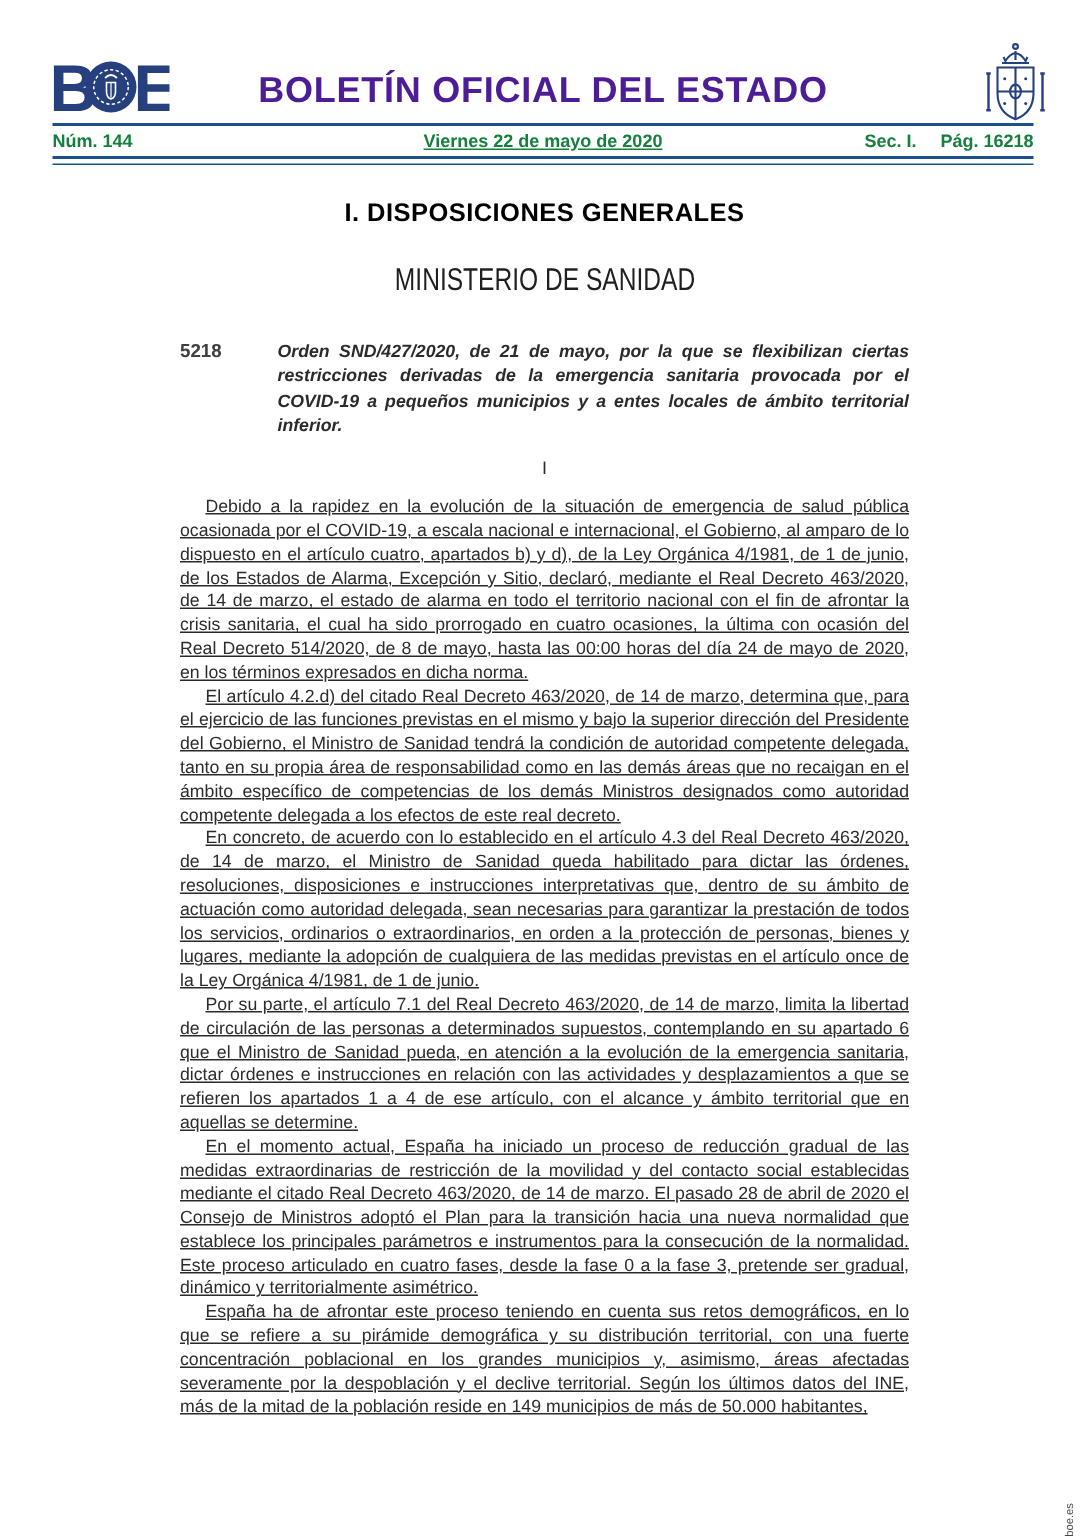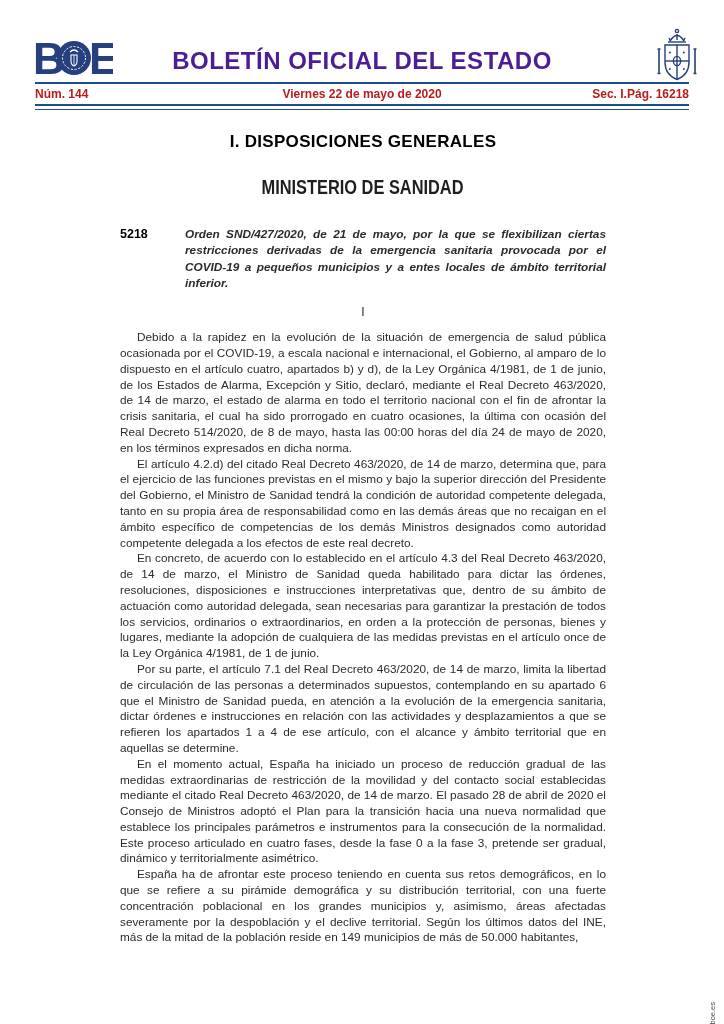--- a/index.html
+++ b/index.html
@@ -21,55 +21,55 @@
     color:#4c1d95;
   }
   .coat-of-arms{position:absolute;right:24px;top:27px;width:46px;height:60px;}
   .rule{position:absolute;background:#1c4e8e;}
   .rule-top{left:35px;right:35px;top:82px;height:2px;}
   .rule-bottom-thick{left:35px;right:35px;top:104px;height:2px;}
   .rule-bottom-thin{left:35px;right:35px;top:109px;height:1px;}
   .issue-row{
     position:absolute;left:35px;right:35px;top:86px;height:16px;
     display:grid;grid-template-columns:1fr auto 1fr;align-items:center;
-    font-size:12px;font-weight:bold;color:#b91c1c;
+    font-size:12px;font-weight:bold;color:#15803d;
   }
   .issue-row .left{text-align:left;}
-  .issue-row .center{text-align:center;}
+  .issue-row .center{text-align:center;text-decoration:underline;}
   .issue-row .right{text-align:right;}
-  .issue-row .right .sec{margin-right:0;}
+  .issue-row .right .sec{margin-right:16px;}
   
   .content{
     position:absolute;left:120px;top:132px;width:486px;
   }
   .section-heading{
     text-align:center;
     font-size:17px;font-weight:bold;letter-spacing:.3px;
     color:#000000;
     margin:0 0 23px 0;
   }
   .ministry-heading{
     text-align:center;margin:0 0 27px 0;
-    font-size:21px;font-weight:700;color:#1f1f1f;
+    font-size:21px;font-weight:400;color:#1f1f1f;
     letter-spacing:0;
   }
   .ministry-heading span{display:inline-block;transform:scaleX(.78);transform-origin:center;white-space:nowrap;}
   .order-item{display:flex;margin:0 0 14px 0;}
-  .order-number{width:65px;flex:0 0 65px;font-size:12.5px;font-weight:bold;color:#000000;padding-top:1px;}
+  .order-number{width:65px;flex:0 0 65px;font-size:12.5px;font-weight:bold;color:#404040;padding-top:1px;}
   .order-summary{
     flex:1;font-style:italic;font-size:11.8px;line-height:16.3px;
     text-align:justify;color:#2b2b2b;margin:0;font-weight:bold;
   }
   .section-marker{
     text-align:center;font-size:12px;color:#2b2b2b;
     margin:14px 0 11px 0;
   }
   .body-par{
     margin:0;font-size:11.8px;line-height:15.8px;
-    text-align:justify;text-indent:17px;color:#2b2b2b;
+    text-align:justify;text-indent:17px;color:#2b2b2b;text-decoration:underline;
   }
   
   .sidebar-vertical{
     position:absolute;right:6px;bottom:22px;
     transform:rotate(-90deg);transform-origin:100% 100%;
     font-size:7.5px;line-height:10.5px;color:#4a4a4a;
     white-space:nowrap;text-align:left;
   }
 </style>
 </head>

